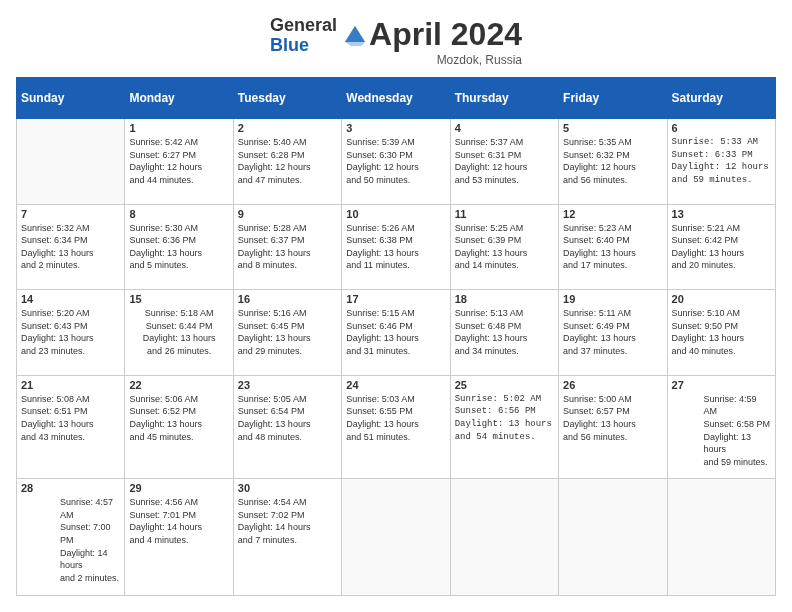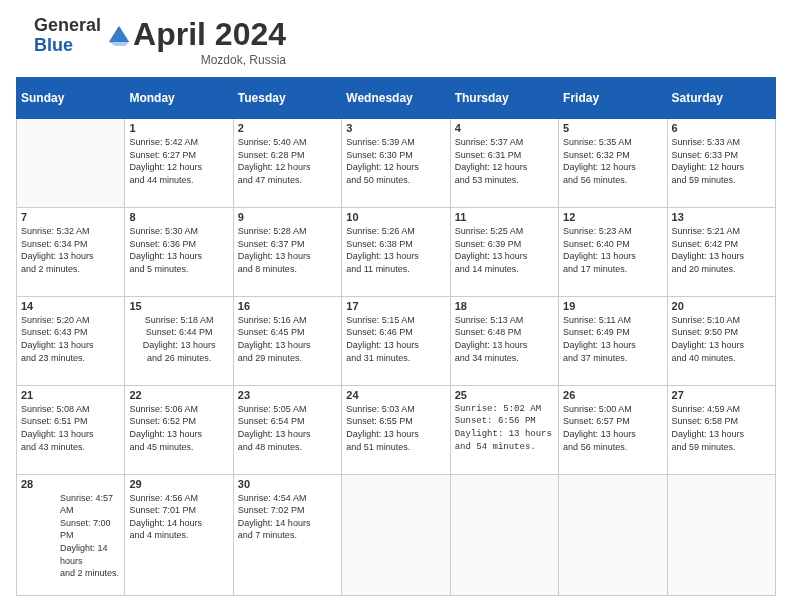--- a/index.html
+++ b/index.html
@@ -12,24 +12,23 @@
     }
     .page {
       width: 792px;
       height: 612px;
       padding: 16px;
       display: flex;
       flex-direction: column;
     }
     .header {
       display: flex;
-      justify-content: flex-start;
+      justify-content: center;
       align-items: flex-start;
       margin-bottom: 10px;
-      margin-left: 18px;
     }
     .logo {
       display: flex;
       align-items: center;
     }
     .logo-text {
       display: flex;
       flex-direction: column;
       line-height: 1.1;
     }
@@ -168,21 +167,21 @@
           </td>
           <td>
             <span class="day-number">5</span>
             <div class="cell-info" style="white-space: pre-line;">Sunrise: 5:35 AM
 Sunset: 6:32 PM
 Daylight: 12 hours
 and 56 minutes.</div>
           </td>
           <td>
             <span class="day-number">6</span>
-            <div class="cell-info" style="white-space: pre-line;">Sunrise: 5:33 AM
+            <div class="cell-info" style="white-space: pre-line; font-family: Liberation Mono, monospace;">Sunrise: 5:33 AM
 Sunset: 6:33 PM
 Daylight: 12 hours
 and 59 minutes.</div>
           </td>
         </tr>
         <tr>
           <td>
             <span class="day-number">7</span>
             <div class="cell-info" style="white-space: pre-line;">Sunrise: 5:32 AM
 Sunset: 6:34 PM
@@ -321,21 +320,21 @@
           </td>
           <td>
             <span class="day-number">26</span>
             <div class="cell-info" style="white-space: pre-line;">Sunrise: 5:00 AM
 Sunset: 6:57 PM
 Daylight: 13 hours
 and 56 minutes.</div>
           </td>
           <td>
             <span class="day-number">27</span>
-            <div class="cell-info" style="white-space: pre-line;">Sunrise: 4:59 AM
+            <div class="cell-info" style="white-space: pre-line; margin-left: 32px;">Sunrise: 4:59 AM
 Sunset: 6:58 PM
 Daylight: 13 hours
 and 59 minutes.</div>
           </td>
         </tr>
         <tr>
           <td>
             <span class="day-number">28</span>
             <div class="cell-info" style="white-space: pre-line; margin-left: 39px;">Sunrise: 4:57 AM
 Sunset: 7:00 PM

